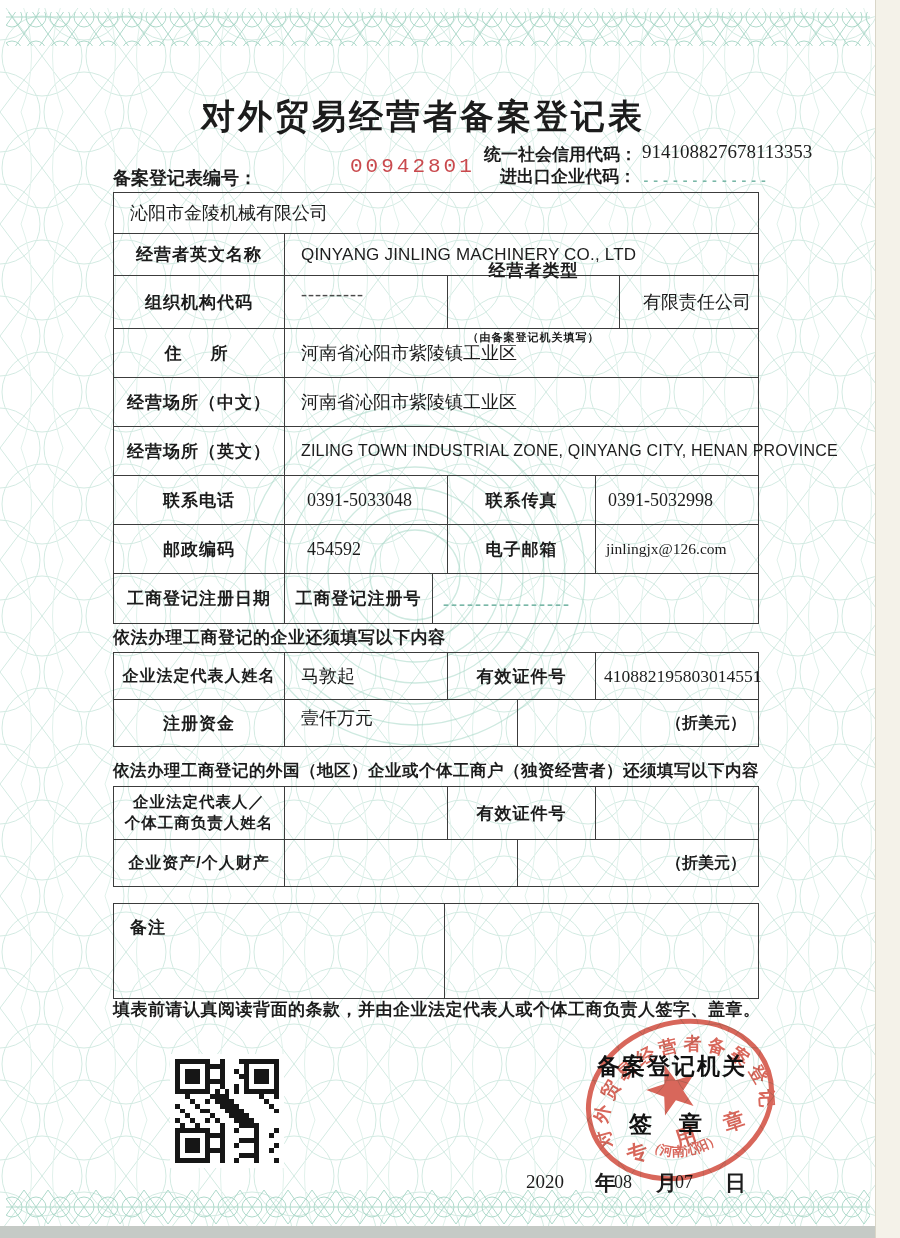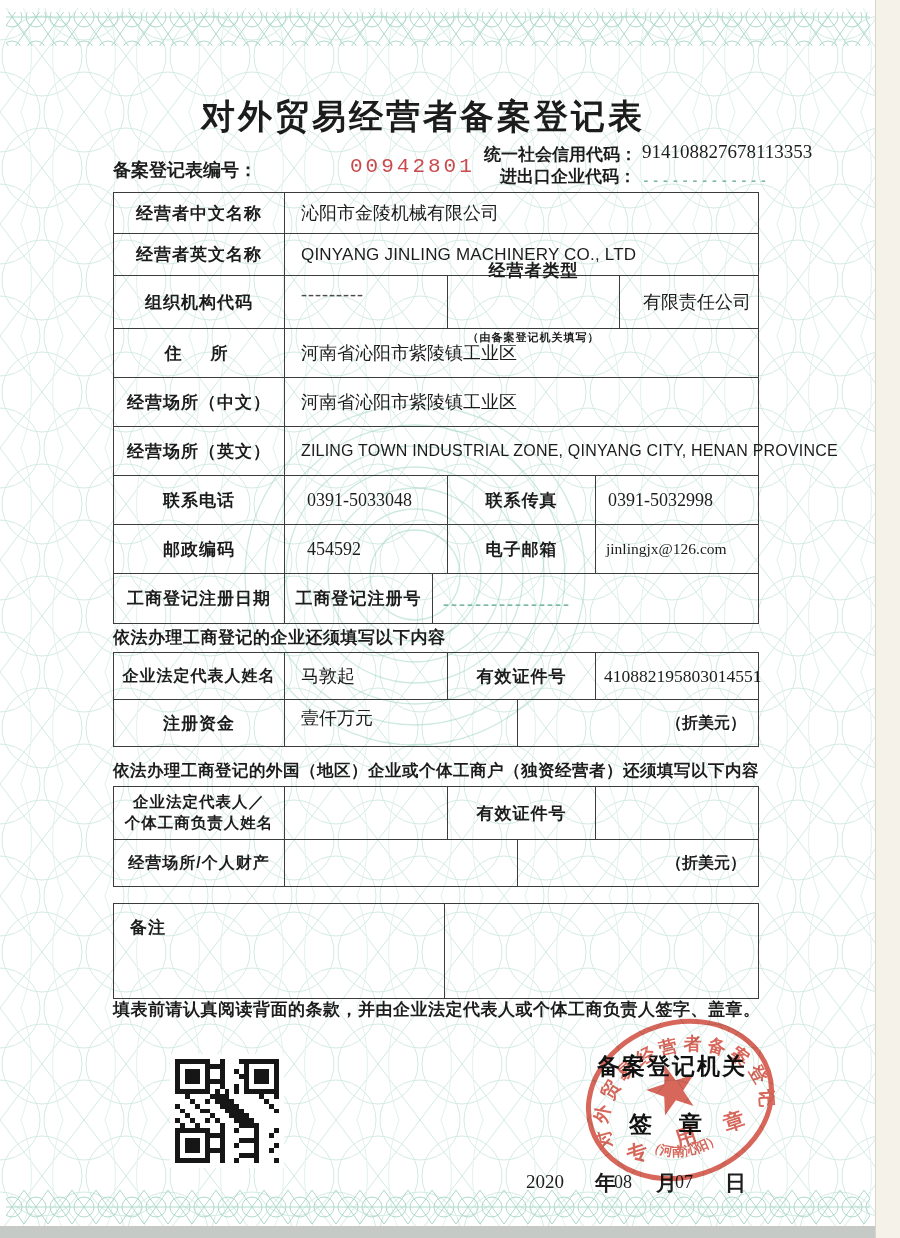--- a/index.html
+++ b/index.html
@@ -76,26 +76,25 @@
       <circle cx="415" cy="575" r="170"></circle>
     </g>
   </svg>
 
   <div class="abs z1 doc-title">对外贸易经营者备案登记表</div>
 
   <div class="abs z1 lbl" style="left:484px;top:143px;font-size:17px;">统一社会信用代码：</div>
   <div class="abs z1 serif" style="left:642px;top:141px;font-size:19px;">914108827678113353</div>
   <div class="abs z1 lbl" style="left:500px;top:165px;font-size:17px;">进出口企业代码：</div>
   <div class="abs z1 teal-dash" style="left:642px;top:174px;">-------------</div>
-  <div class="abs z1 lbl" style="left:113px;top:158px;font-size:18px;">备案登记表编号：</div>
+  <div class="abs z1 lbl" style="left:113px;top:166px;font-size:18px;">备案登记表编号：</div>
   <div class="abs z1 red-num" style="left:350px;top:155px;">00942801</div>
 
   <div class="tbl" style="top:192px;">
     <div class="row" style="height:40px;">
-      <div class="cell lblc" style="width:170px;">经营者中文名称</div>
       <div class="cell valc" style="width:474px;">沁阳市金陵机械有限公司</div>
     </div>
     <div class="row" style="height:41px;">
       <div class="cell lblc" style="width:170px;">经营者英文名称</div>
       <div class="cell envalc" style="width:474px;font-size:17px;">QINYANG JINLING MACHINERY CO., LTD</div>
     </div>
     <div class="row" style="height:52px;">
       <div class="cell lblc" style="width:170px;">组织机构代码</div>
       <div class="cell valc gray-dash" style="width:163px;align-items:flex-start;padding-top:8px;">---------</div>
       <div class="cell lblc" style="width:172px;gap:28px;">
@@ -155,21 +154,21 @@
     <div class="row" style="height:52px;">
       <div class="cell lblc" style="width:170px;font-size:15.5px;">
         <span>企业法定代表人／</span>
         <span>个体工商负责人姓名</span>
       </div>
       <div class="cell" style="width:163px;"></div>
       <div class="cell lblc" style="width:148px;">有效证件号</div>
       <div class="cell" style="width:163px;"></div>
     </div>
     <div class="row" style="height:46px;">
-      <div class="cell lblc" style="width:170px;font-size:16px;">经营场所/个人财产</div>
+      <div class="cell lblc" style="width:170px;font-size:16px;">企业资产/个人财产</div>
       <div class="cell" style="width:233px;"></div>
       <div class="cell rightc" style="width:241px;">（折美元）</div>
     </div>
   </div>
 
   <div class="tbl" style="top:903px;">
     <div class="row" style="height:94px;">
       <div class="cell topleft" style="width:330px;">备注</div>
       <div class="cell" style="width:314px;"></div>
     </div>

